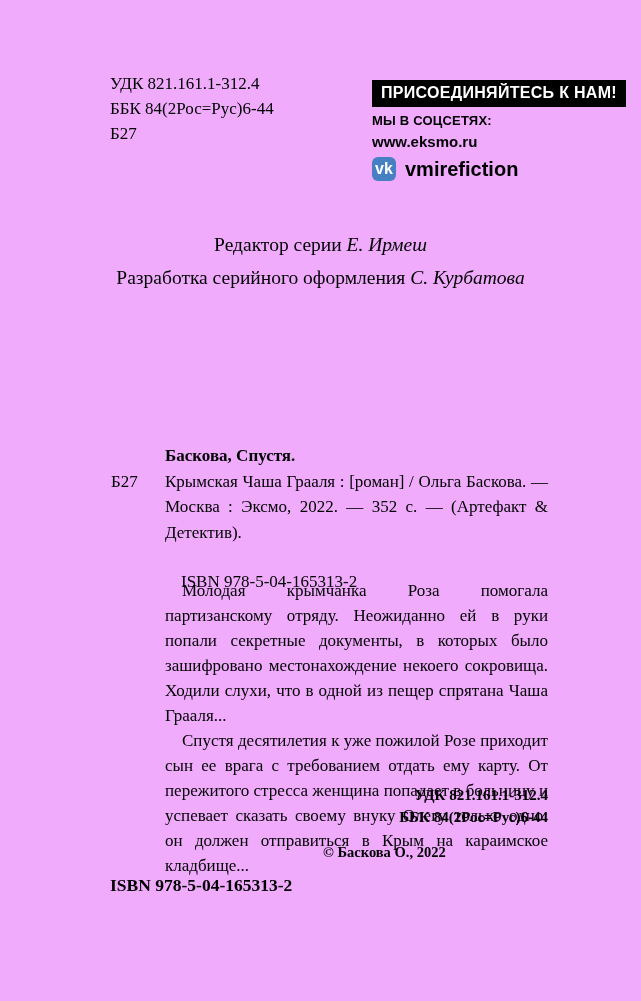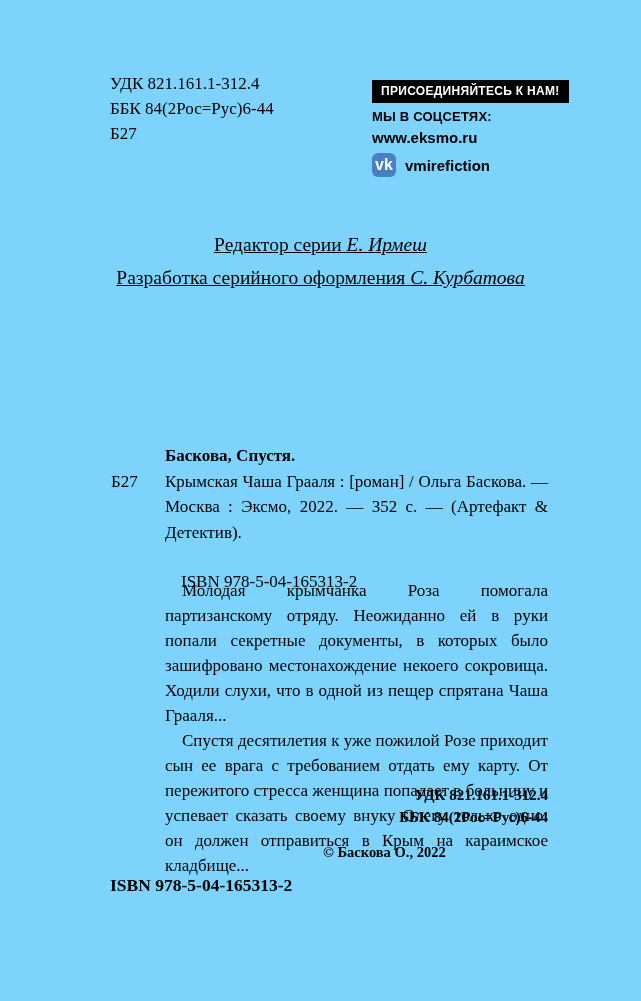--- a/index.html
+++ b/index.html
@@ -1,21 +1,21 @@
 <!DOCTYPE html>
 <html lang="ru"><head>
 <meta charset="utf-8">
 <style>
   * { margin: 0; padding: 0; box-sizing: border-box; }
   html, body { background: #ffffff; }
   .page {
     position: relative;
     width: 641px;
     height: 1001px;
-    background: #7dd3fc;
+    background: #f0abfc;
     color: #000000;
     font-family: "Liberation Serif", serif;
     overflow: hidden;
   }
 
   
   .top-codes {
     position: absolute;
     left: 110px;
     top: 71px;
@@ -30,21 +30,21 @@
     left: 372px;
     top: 80px;
     width: 210px;
     font-family: "Liberation Sans", sans-serif;
   }
   .join-banner {
     display: inline-block;
     background: #000000;
     color: #ffffff;
     font-weight: bold;
-    font-size: 12px;
+    font-size: 16px;
     letter-spacing: 0.3px;
     padding: 4px 9px 5px 9px;
     white-space: nowrap;
   }
   .networks-label {
     margin-top: 6px;
     font-weight: bold;
     font-size: 13px;
     letter-spacing: 0.2px;
   }
@@ -66,33 +66,32 @@
     height: 24px;
     border-radius: 6px;
     color: #ffffff;
     font-weight: bold;
     font-size: 16px;
     font-family: "Liberation Sans", sans-serif;
   }
   .vk-handle {
     margin-left: 9px;
     font-weight: bold;
-    font-size: 15px;
+    font-size: 20px;
   }
 
   
   .credits {
     position: absolute;
     left: 0;
     top: 228px;
     width: 100%;
     text-align: center;
     font-size: 19.5px;
     line-height: 33px;
-    text-decoration: underline;
   }
   .credits i { font-style: italic; }
 
   
   .catalog {
     position: absolute;
     left: 165px;
     top: 443px;
     width: 383px;
     font-size: 17px;

